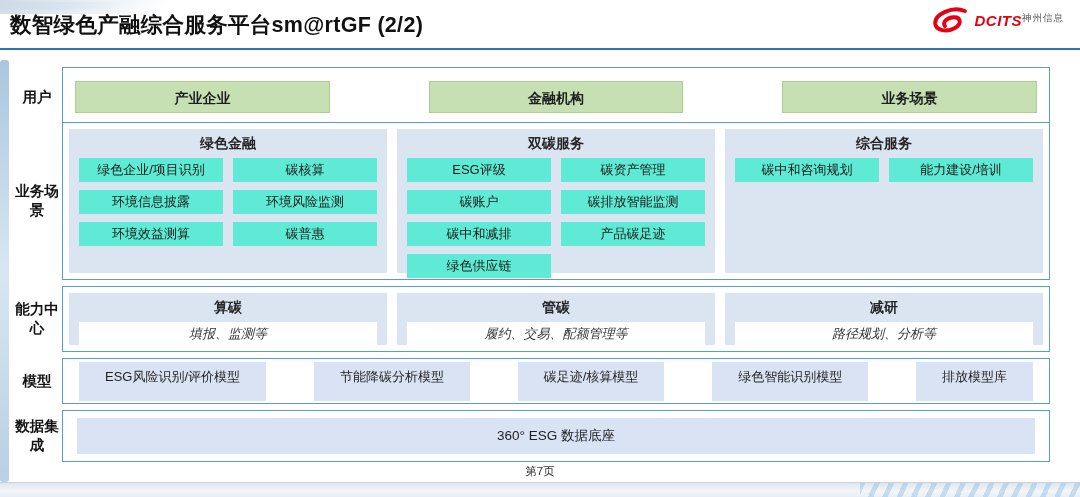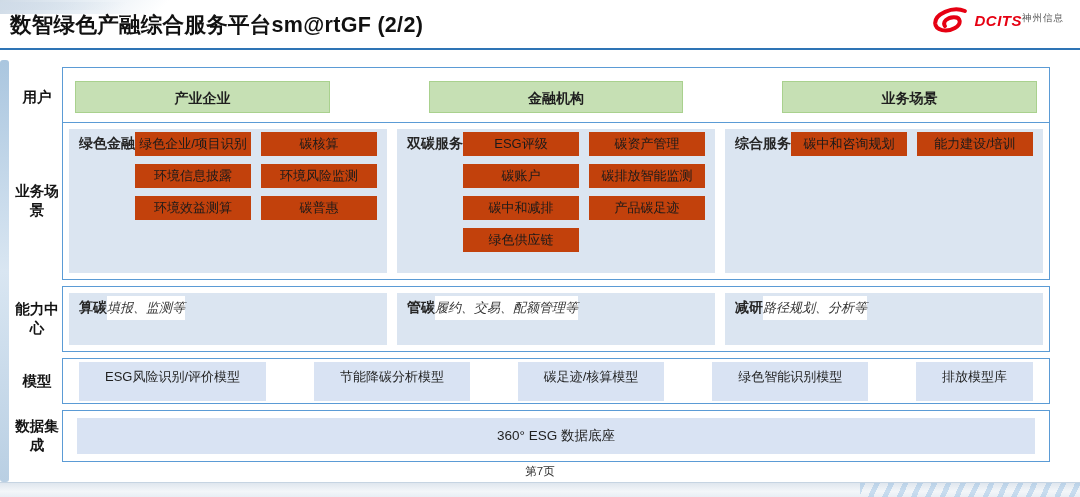--- a/index.html
+++ b/index.html
@@ -33,24 +33,24 @@
     text-align:center;font-weight:bold;font-size:14.5px;line-height:1.3;color:#141414;}
   .row-content{position:absolute;left:50px;right:0;top:0;bottom:0;
     border:1.5px solid var(--accent-blue);background:#fff;box-sizing:border-box;}
   .row-users{top:67px;height:60px;}
   .users-box{display:flex;justify-content:space-between;align-items:center;padding:7px 12px;}
   .green-box{width:26.5%;height:32px;line-height:32px;text-align:center;font-size:14px;font-weight:bold;
     background:var(--green-fill);border:1px solid var(--green-border);box-sizing:border-box;}
   .row-scenarios{top:122px;height:158px;}
   .panels{display:flex;gap:10px;padding:6px;height:100%;box-sizing:border-box;}
   .panel{flex:1;background:var(--panel-blue);padding:3px 10px 8px;box-sizing:border-box;
-    display:flex;flex-direction:row;}
+    display:flex;flex-direction:column;}
   .panel-title{text-align:center;font-weight:bold;font-size:14px;padding:3px 0 5px;color:#262626;}
   .panel-grid{display:grid;grid-template-columns:1fr 1fr;gap:8px 10px;align-content:start;flex:1;}
-  .cell{background:#c2410c;height:24px;line-height:24px;text-align:center;font-size:13px;white-space:nowrap;
+  .cell{background:#5eead4;height:24px;line-height:24px;text-align:center;font-size:13px;white-space:nowrap;
     overflow:hidden;color:#1a1a1a;}
   .row-capabilities{top:286px;height:66px;}
   .cap-cell{font-style:italic;height:24px;line-height:24px;background:#fff;text-align:center;
     font-size:13px;color:#333;}
   .row-models{top:358px;height:46px;}
   .models-box{display:flex;justify-content:space-between;align-items:center;padding:0 16px;height:100%;
     box-sizing:border-box;}
   .model-box{background:var(--model-box-blue);height:39px;line-height:30px;padding:0 26px;
     text-align:center;font-size:13px;white-space:nowrap;}
   .row-data{top:410px;height:52px;}

